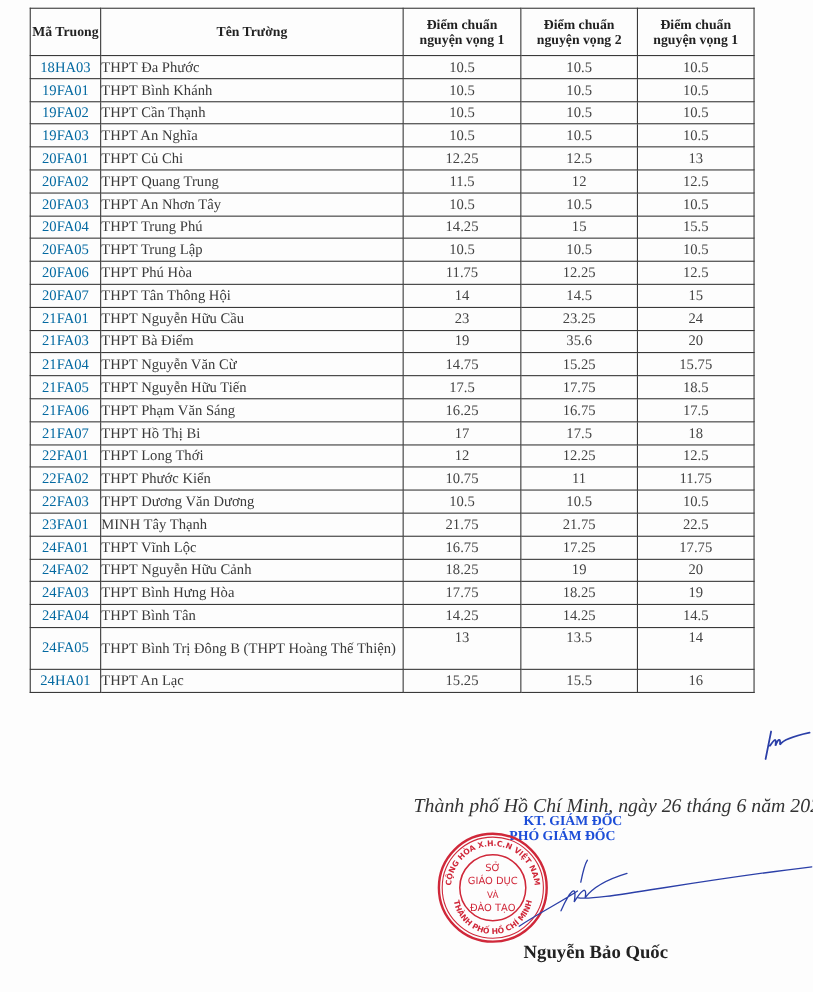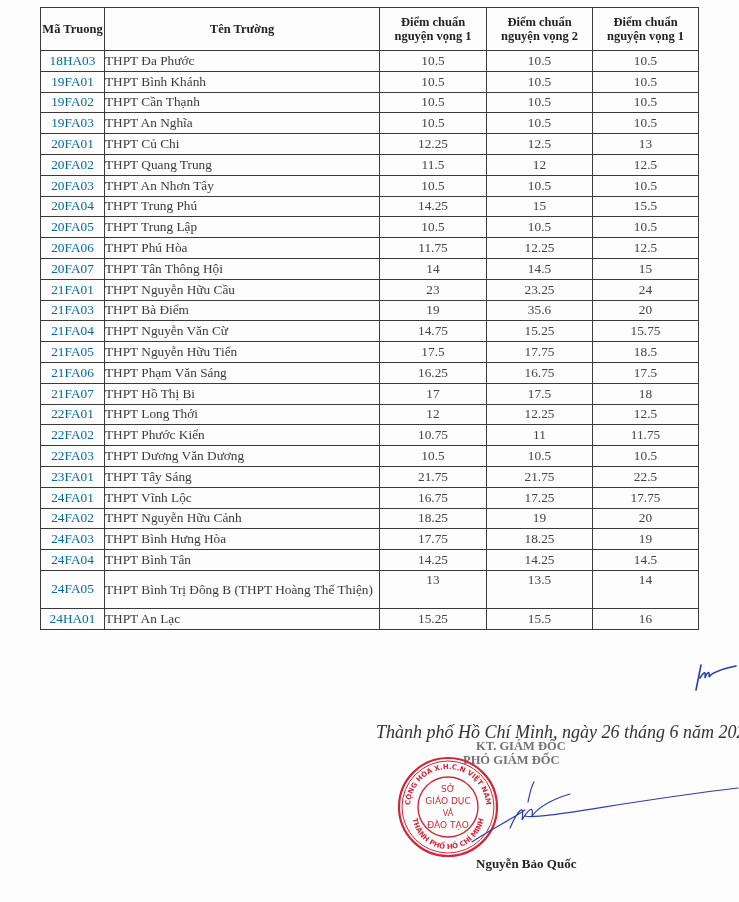--- a/index.html
+++ b/index.html
@@ -4,21 +4,20 @@
 <style>
   html, body { margin:0; padding:0; }
   body {
     width:739px; height:902px; background:#fdfdfd; position:relative; overflow:hidden;
     font-family:"Liberation Serif", "DejaVu Serif", serif; color:#2a2a2a;
   }
   table.scores {
     position:absolute; left:27px; top:7px; width:658px;
     border-collapse:collapse; table-layout:fixed;
     font-size:13.3px;
-    margin-left:13px;
   }
   table.scores th, table.scores td {
     border:1px solid #3a3a3a; padding:0; line-height:14px;
   }
   table.scores th {
     height:42px; font-weight:bold; text-align:center; font-size:12.5px; color:#222;
   }
   table.scores td { height:19.8px; }
   td.code { text-align:center; color:#0369a1; }
   td.name { text-align:left; padding-left:4px; color:#3a3a3a; }
@@ -34,32 +33,32 @@
   th.code-h { font-weight:normal; color:#444; font-size:13px; }
   th.name-h { font-size:13px; }
 
   .initials {
     position:absolute; left:688px; top:660px; width:50px; height:35px;
   }
   .footer-date {
     position:absolute; left:376px; top:722px; font-style:italic; font-size:18px; color:#333; white-space:nowrap;
   }
   .footer-title1, .footer-title2 {
-    position:absolute; font-weight:bold; font-size:12.5px; color:#737373; white-space:nowrap;
+    position:absolute; font-weight:bold; font-size:12.5px; color:#1d4ed8; white-space:nowrap;
   }
   .footer-title1 { left:476px; top:739px; }
   .footer-title2 { left:463px; top:753px; }
   .stamp {
     position:absolute; left:396px; top:755px; width:104px; height:104px;
   }
   .signature {
     position:absolute; left:470px; top:780px; width:270px; height:80px;
   }
   .signer {
-    position:absolute; left:476px; top:856px; font-weight:bold; font-size:13px; color:#222; white-space:nowrap;
+    position:absolute; left:476px; top:856px; font-weight:bold; font-size:17px; color:#222; white-space:nowrap;
   }
 </style>
 </head>
 <body>
 
 <table class="scores">
   <colgroup>
     <col class="col-code">
       <col class="col-name">
       <col class="col-n1">
@@ -211,21 +210,21 @@
       </tr>
       <tr>
         <td class="code">22FA03</td>
         <td class="name">THPT Dương Văn Dương</td>
         <td class="num">10.5</td>
         <td class="num">10.5</td>
         <td class="num">10.5</td>
       </tr>
       <tr>
         <td class="code">23FA01</td>
-        <td class="name">THPT Tây Sáng</td>
+        <td class="name">MINH Tây Thạnh</td>
         <td class="num">21.75</td>
         <td class="num">21.75</td>
         <td class="num">22.5</td>
       </tr>
       <tr>
         <td class="code">24FA01</td>
         <td class="name">THPT Vĩnh Lộc</td>
         <td class="num">16.75</td>
         <td class="num">17.25</td>
         <td class="num">17.75</td>

